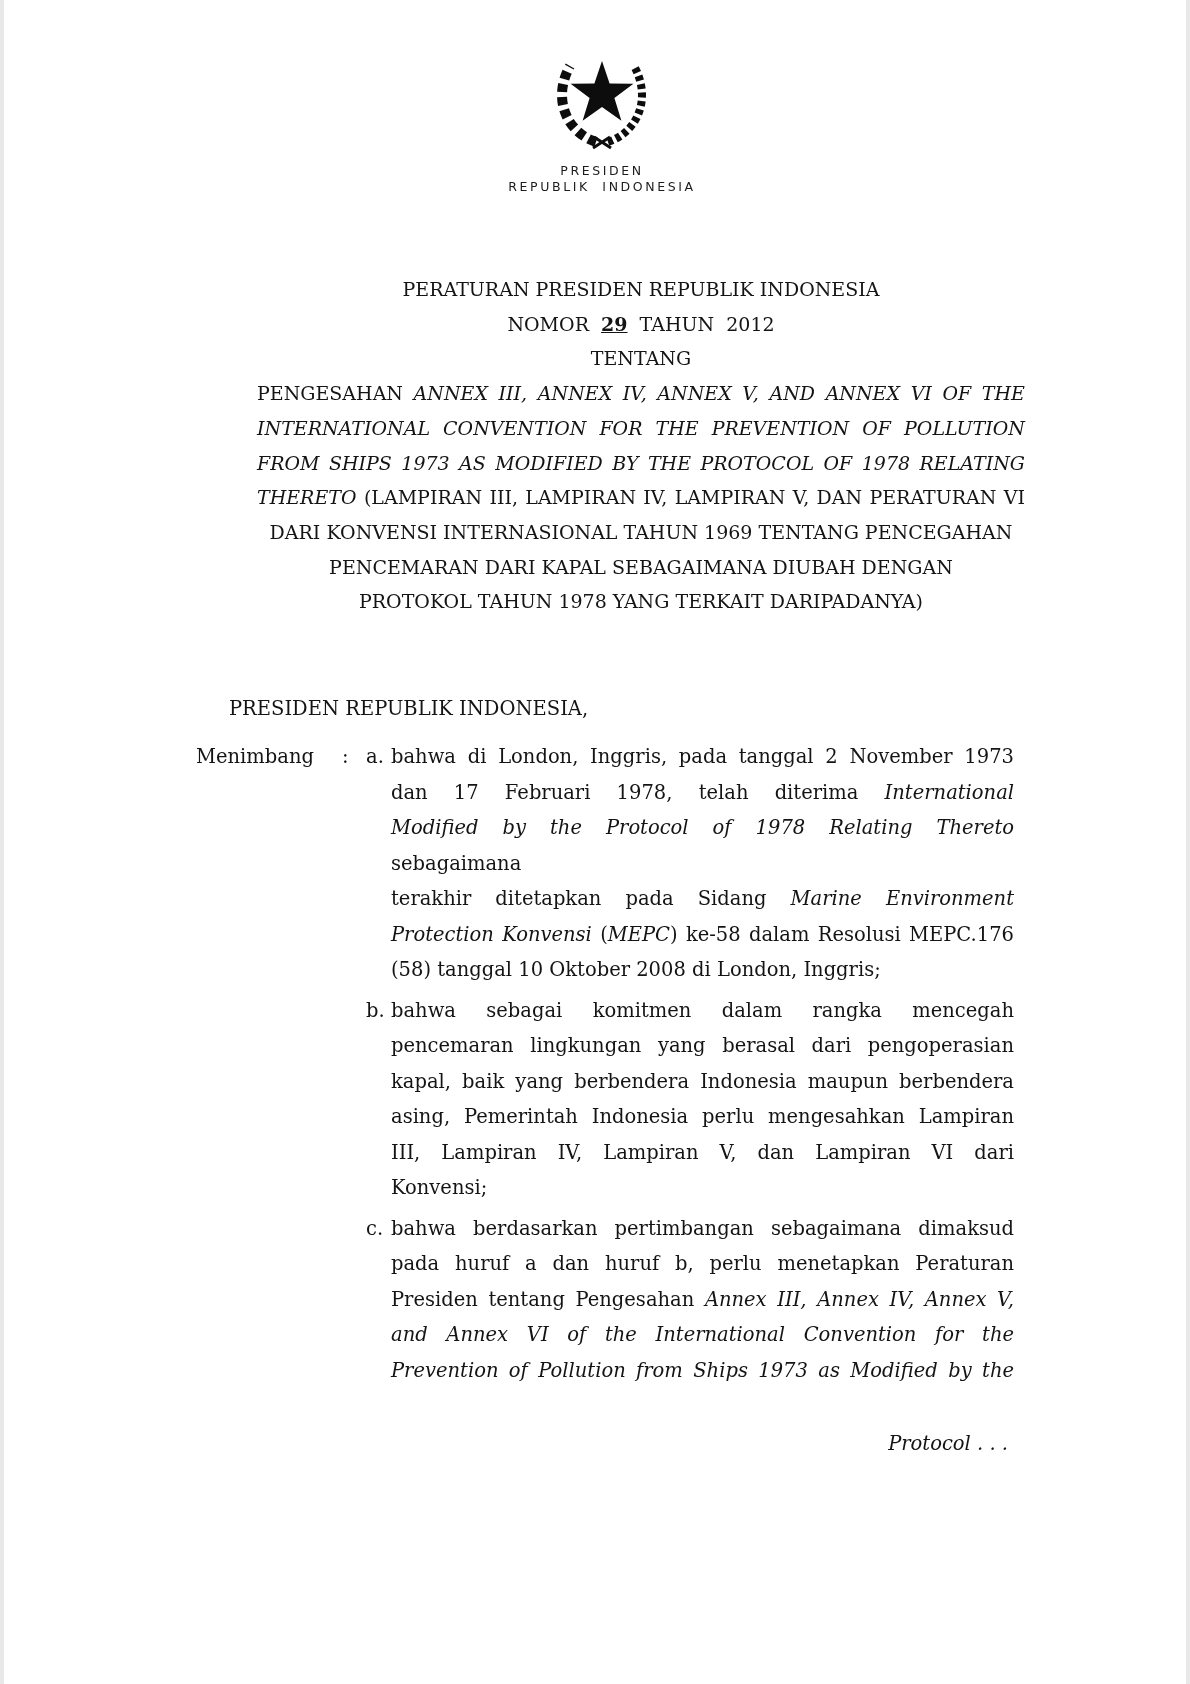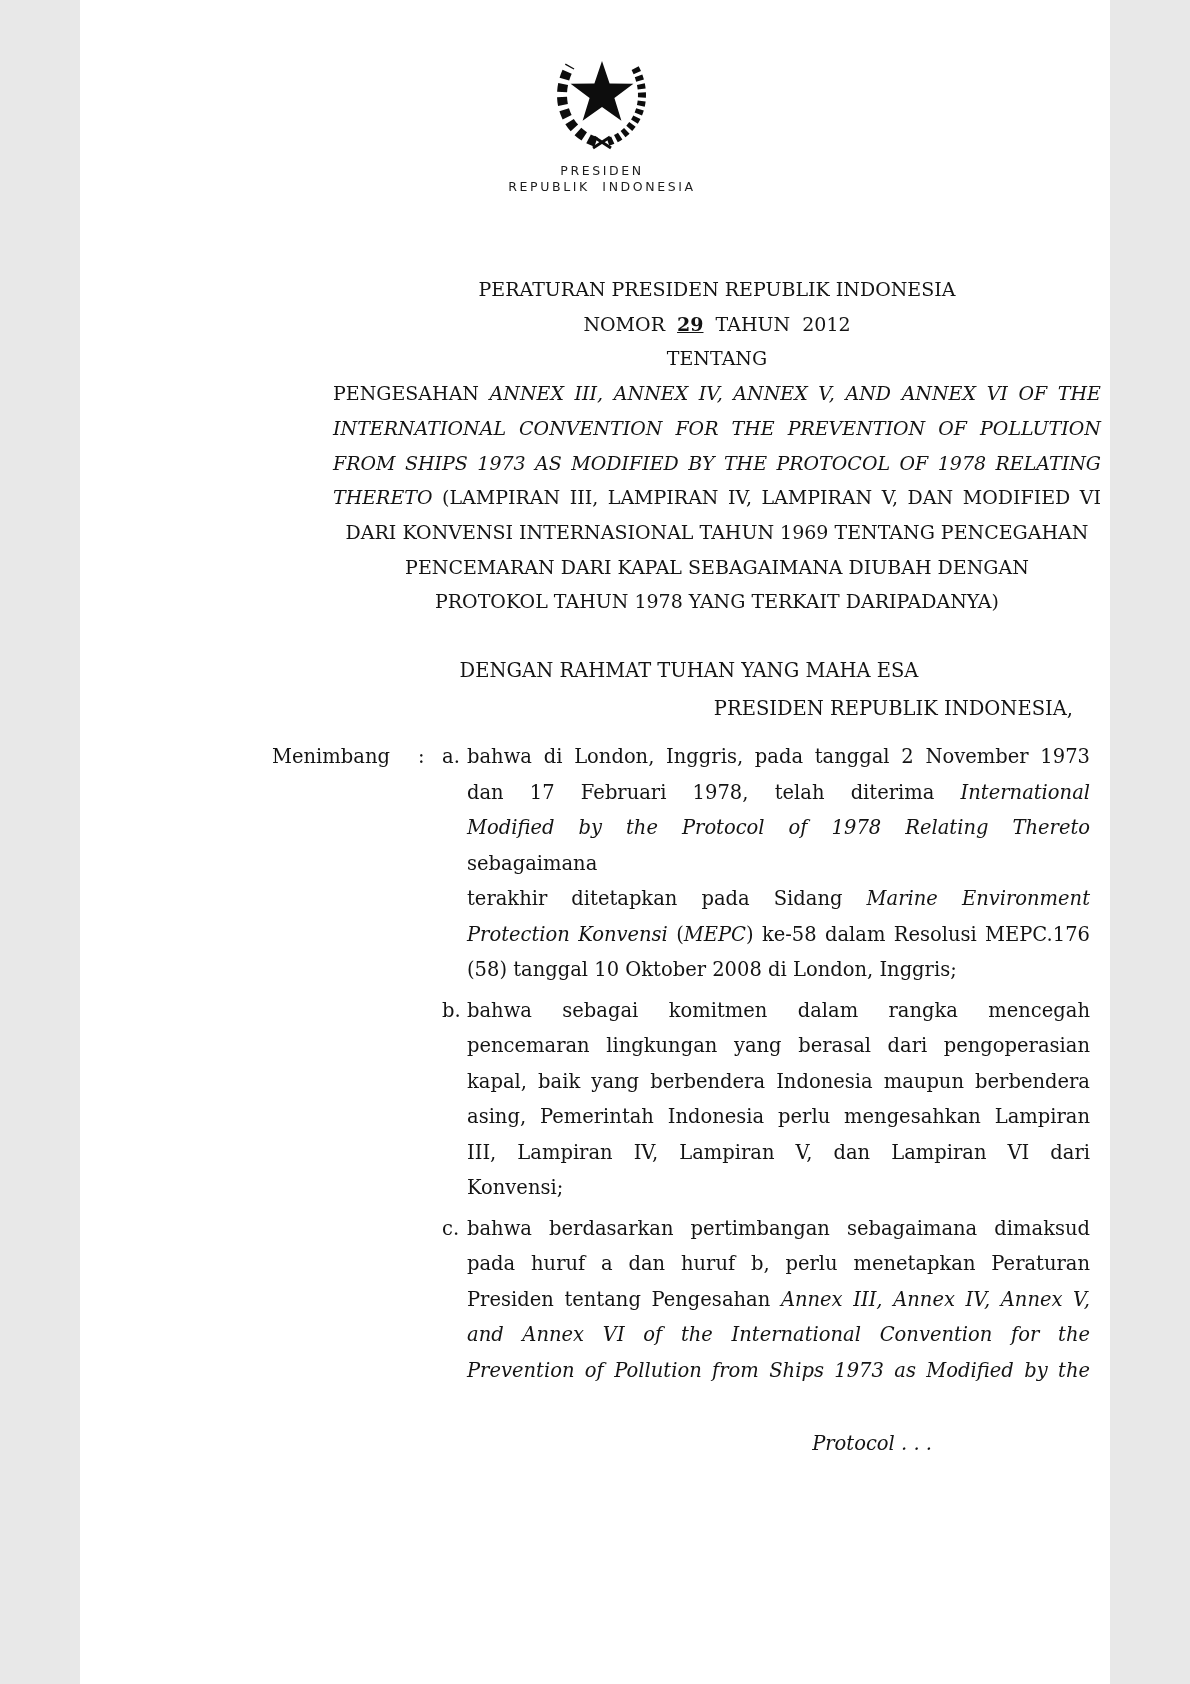--- a/index.html
+++ b/index.html
@@ -1,18 +1,18 @@
 <!DOCTYPE html>
 <html><head>
 <meta charset="utf-8">
 <style>
   html,body{margin:0;padding:0;background:#e8e8e8;}
   .page{
     position:relative;
-    width:1030px;height:1684px;
+    width:1182px;height:1684px;
     margin:0 auto;
     background:#ffffff;
     font-family:"DejaVu Serif", "Liberation Serif", serif;
     color:#141414;
     overflow:hidden;
   }
   
   .header{position:absolute;top:54px;left:0;right:0;text-align:center;}
   .header-inner{display:inline-block;transform:translateX(7px);}
   .emblem-svg{display:block;margin:0 auto;}
@@ -34,21 +34,21 @@
   .title-block{
     position:absolute;left:225px;top:272px;width:768px;
     font-size:19px;line-height:34.7px;margin-left:28px;
   }
   .invocation{
     position:absolute;left:225px;top:654px;width:768px;
     font-size:19.5px;line-height:34px;text-align:center;
   }
   .authority{
     position:absolute;left:225px;top:692px;width:768px;
-    font-size:19.5px;line-height:34px;text-align:right;
+    font-size:19.5px;line-height:34px;text-align:left;
   }
   
   .menimbang{
     position:absolute;left:192px;top:739px;width:818px;
     font-size:19.5px;line-height:35.5px;
     display:flex;align-items:flex-start;
   }
   .m-label{width:146px;flex:none;}
   .m-colon{width:24px;flex:none;}
   .m-items{flex:1;min-width:0;}
@@ -85,27 +85,26 @@
     </div>
   </div>
 
   <div class="title-block">
       <div class="tline center"><span>PERATURAN PRESIDEN REPUBLIK INDONESIA</span></div>
       <div class="tline center"><span>NOMOR  </span><span class="b">29</span><span>  TAHUN  2012</span></div>
       <div class="tline center"><span>TENTANG</span></div>
       <div class="tline justify"><span>PENGESAHAN </span><span class="i">ANNEX III, ANNEX IV, ANNEX V, AND ANNEX VI OF THE</span></div>
       <div class="tline justify"><span class="i">INTERNATIONAL CONVENTION FOR THE PREVENTION OF POLLUTION</span></div>
       <div class="tline justify"><span class="i">FROM SHIPS 1973 AS MODIFIED BY THE PROTOCOL OF 1978 RELATING</span></div>
-      <div class="tline justify"><span class="i">THERETO</span><span> (LAMPIRAN III, LAMPIRAN IV, LAMPIRAN V, DAN MODIFIED VI</span></div>
+      <div class="tline justify"><span class="i">THERETO</span><span> (LAMPIRAN III, LAMPIRAN IV, LAMPIRAN V, DAN PERATURAN VI</span></div>
       <div class="tline center"><span>DARI KONVENSI INTERNASIONAL TAHUN 1969 TENTANG PENCEGAHAN</span></div>
       <div class="tline center"><span>PENCEMARAN DARI KAPAL SEBAGAIMANA DIUBAH DENGAN</span></div>
       <div class="tline center"><span>PROTOKOL TAHUN 1978 YANG TERKAIT DARIPADANYA)</span></div>
     </div>
 
-  <div class="invocation">DENGAN RAHMAT TUHAN YANG MAHA ESA</div>
   <div class="authority">PRESIDEN REPUBLIK INDONESIA,</div>
 
   <div class="menimbang">
     <div class="m-label">Menimbang</div>
     <div class="m-colon">:</div>
     <div class="m-items">
         <div class="m-item">
           <div class="m-letter">a.</div>
           <div class="m-lines">
             <div class="tline justify"><span>bahwa di London, Inggris, pada tanggal 2 November 1973</span></div>

